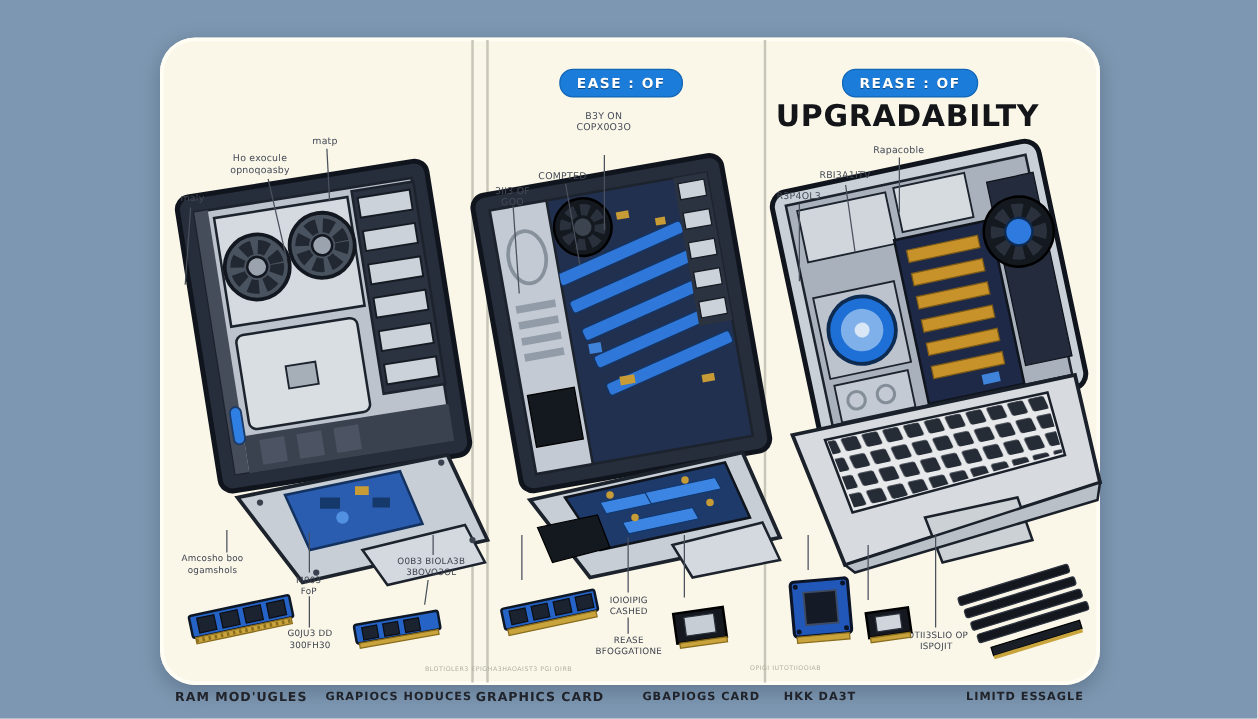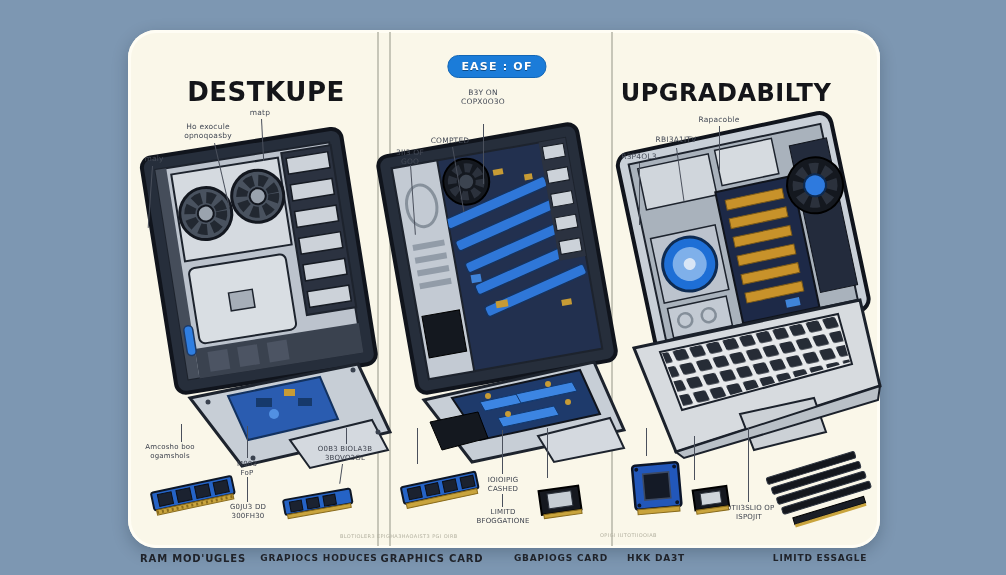--- a/index.html
+++ b/index.html
@@ -26,21 +26,20 @@
 </head>
 <body>
 
 <div class="page">
 
   <div class="card"></div>
   <div class="divider" style="left:377px"></div>
   <div class="divider" style="left:389px"></div>
   <div class="divider" style="left:611px"></div>
 
-  <div class="ptitle" style="left:266px;top:77px">DESTKUPE</div>
 
   <svg style="left:138px;top:102px" width="252" height="352" viewBox="0 0 252 352">
     <g transform="rotate(-9 120 160)">
       <rect x="20" y="40" width="202" height="238" rx="10" fill="#262e3b" stroke="#10141c" stroke-width="4"></rect>
       <rect x="33" y="53" width="176" height="212" fill="#bcc3cd" stroke="#1d232d" stroke-width="2"></rect>
       <rect x="33" y="53" width="11" height="212" fill="#454d5a"></rect>
       <rect x="48" y="60" width="108" height="88" fill="#d5dae0" stroke="#1d232d" stroke-width="2"></rect>
       <g>
         <circle cx="76" cy="104" r="26" fill="#49525f" stroke="#13171f" stroke-width="3"></circle>
         <circle cx="76" cy="104" r="16" fill="none" stroke="#222831" stroke-width="11" stroke-dasharray="8 5"></circle>
@@ -206,21 +205,21 @@
     <span>3II3 OF</span><br><span>GOO</span>
   </div>
   <div class="cl" style="left:483px;top:124px;height:60px"></div>
   <div class="cl" style="left:452px;top:147px;height:66px;transform:rotate(-10deg)"></div>
   <div class="cl" style="left:410px;top:165px;height:70px;transform:rotate(-4deg)"></div>
 
   <div class="co cosm" style="left:478px;top:476px;width:50px">
     <span>IOIOIPIG</span><br><span>CASHED</span>
   </div>
   <div class="co cosm" style="left:470px;top:508px;width:66px">
-    <span>LIMITD</span><br><span>BFOGGATIONE</span>
+    <span>REASE</span><br><span>BFOGGATIONE</span>
   </div>
   <div class="cl" style="left:417px;top:428px;height:36px"></div>
   <div class="cl" style="left:502px;top:430px;height:44px"></div>
   <div class="cl" style="left:502px;top:494px;height:13px"></div>
   <div class="cl" style="left:547px;top:428px;height:50px"></div>
 
   <svg style="left:398px;top:464px" width="86" height="50" viewBox="0 0 86 50">
     <g transform="rotate(-12 43 25)">
       <rect x="4" y="15" width="76" height="17" rx="2" fill="#2563c6" stroke="#0e1726" stroke-width="2"></rect>
       <rect x="10" y="18" width="13" height="11" fill="#1b2230" stroke="#0b0f17"></rect>
@@ -234,20 +233,21 @@
 
   <svg style="left:532px;top:480px" width="60" height="40" viewBox="0 0 60 40">
     <g transform="rotate(-8 30 20)">
       <rect x="8" y="8" width="40" height="24" fill="#15181f" stroke="#000" stroke-width="2"></rect>
       <rect x="16" y="12" width="24" height="15" fill="#c6cdd4" stroke="#2c323c"></rect>
       <rect x="10" y="32" width="38" height="4" fill="#c9a43d" stroke="#8a6c1d" stroke-width="1"></rect>
     </g>
   </svg>
   <div class="complbl sm" style="left:561px;top:513px">GBAPIOGS CARD</div>
 
+  <div class="badge" style="left:728px;top:55px">REASE : OF</div>
   <div class="ptitle" style="left:726px;top:79px;font-size:24px">UPGRADABILTY</div>
 
   <svg style="left:622px;top:100px" width="258" height="356" viewBox="0 0 258 356">
     <defs>
       <pattern id="keyp" patternUnits="userSpaceOnUse" width="17" height="15" patternTransform="rotate(-12) skewX(14)">
         <rect x="1" y="1" width="13" height="11" rx="2" fill="#262c36"></rect>
       </pattern>
     </defs>
     <g transform="rotate(-12 128 140)">
       <rect x="14" y="30" width="218" height="202" rx="12" fill="#c9d0d8" stroke="#10141c" stroke-width="4"></rect>

